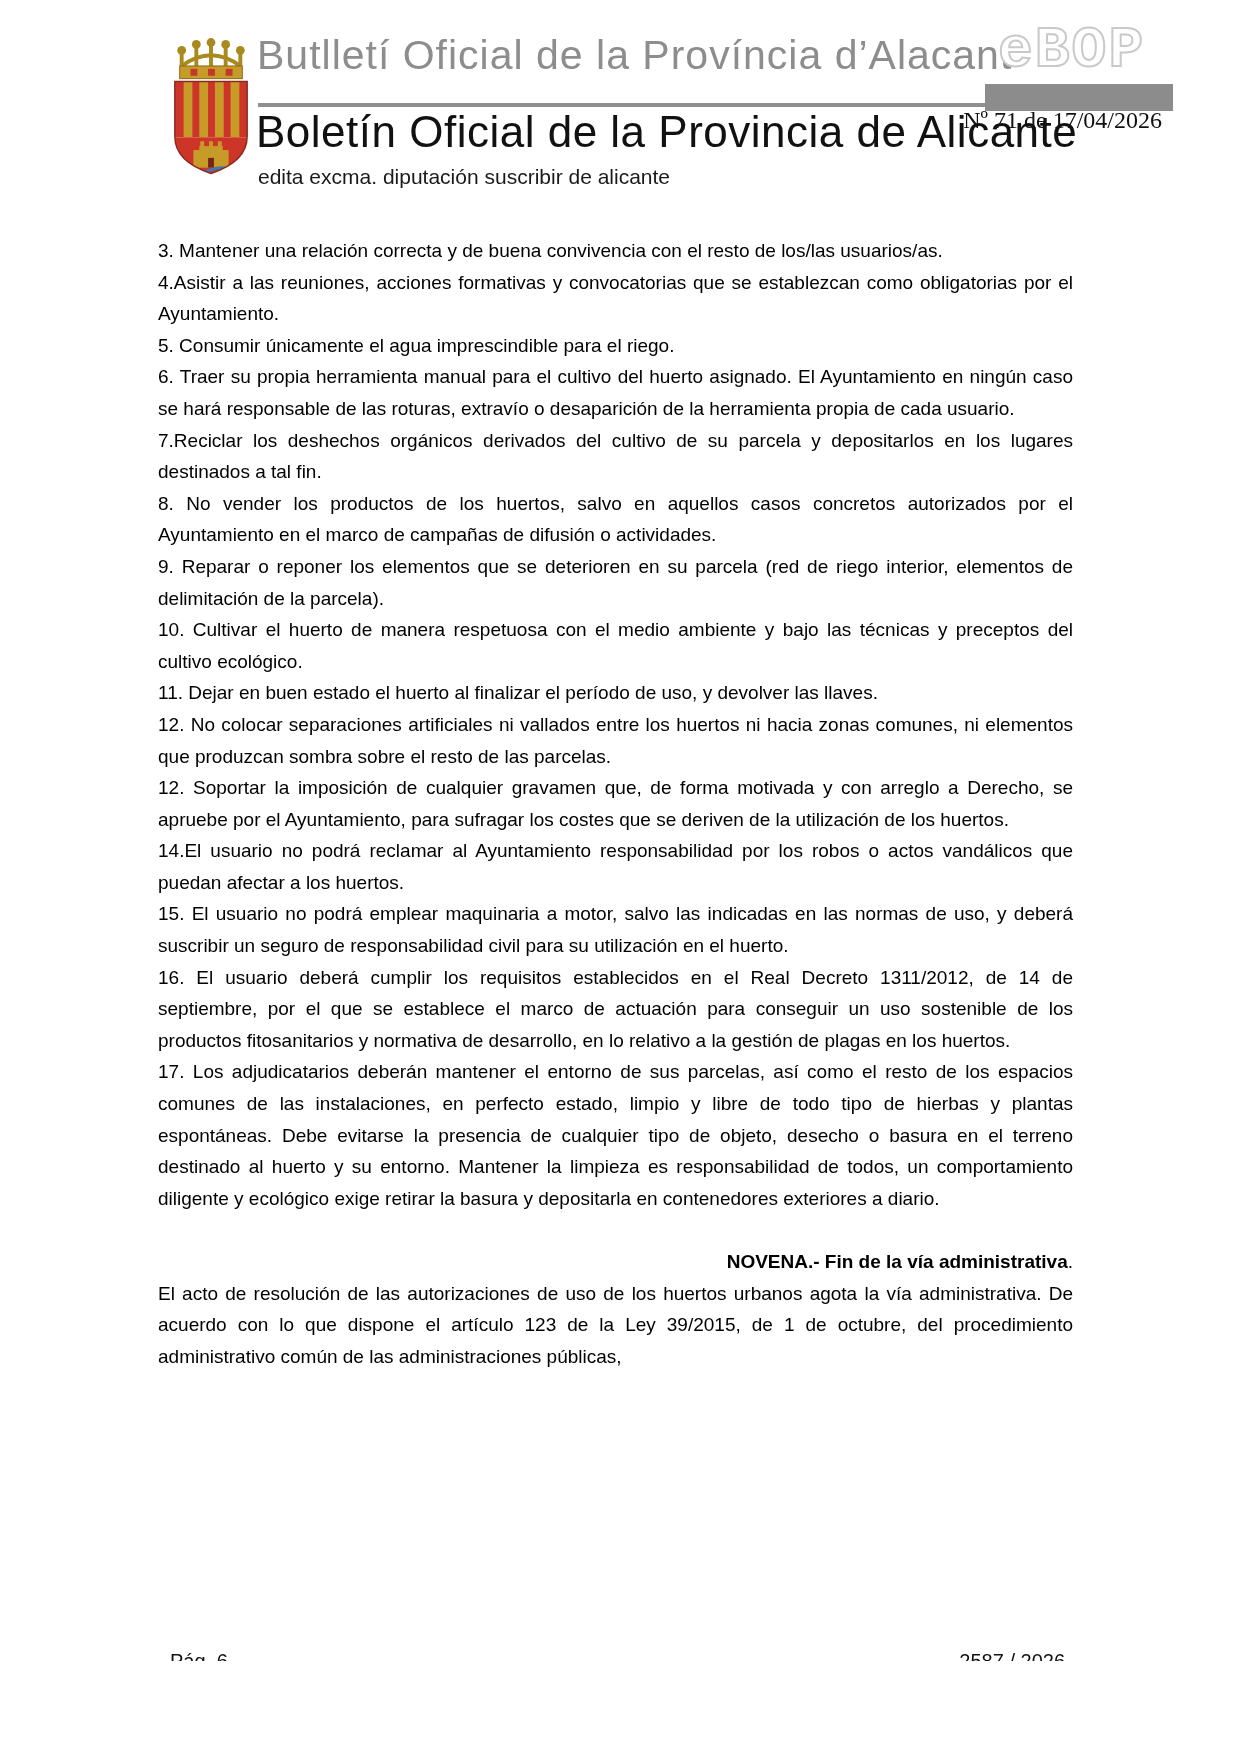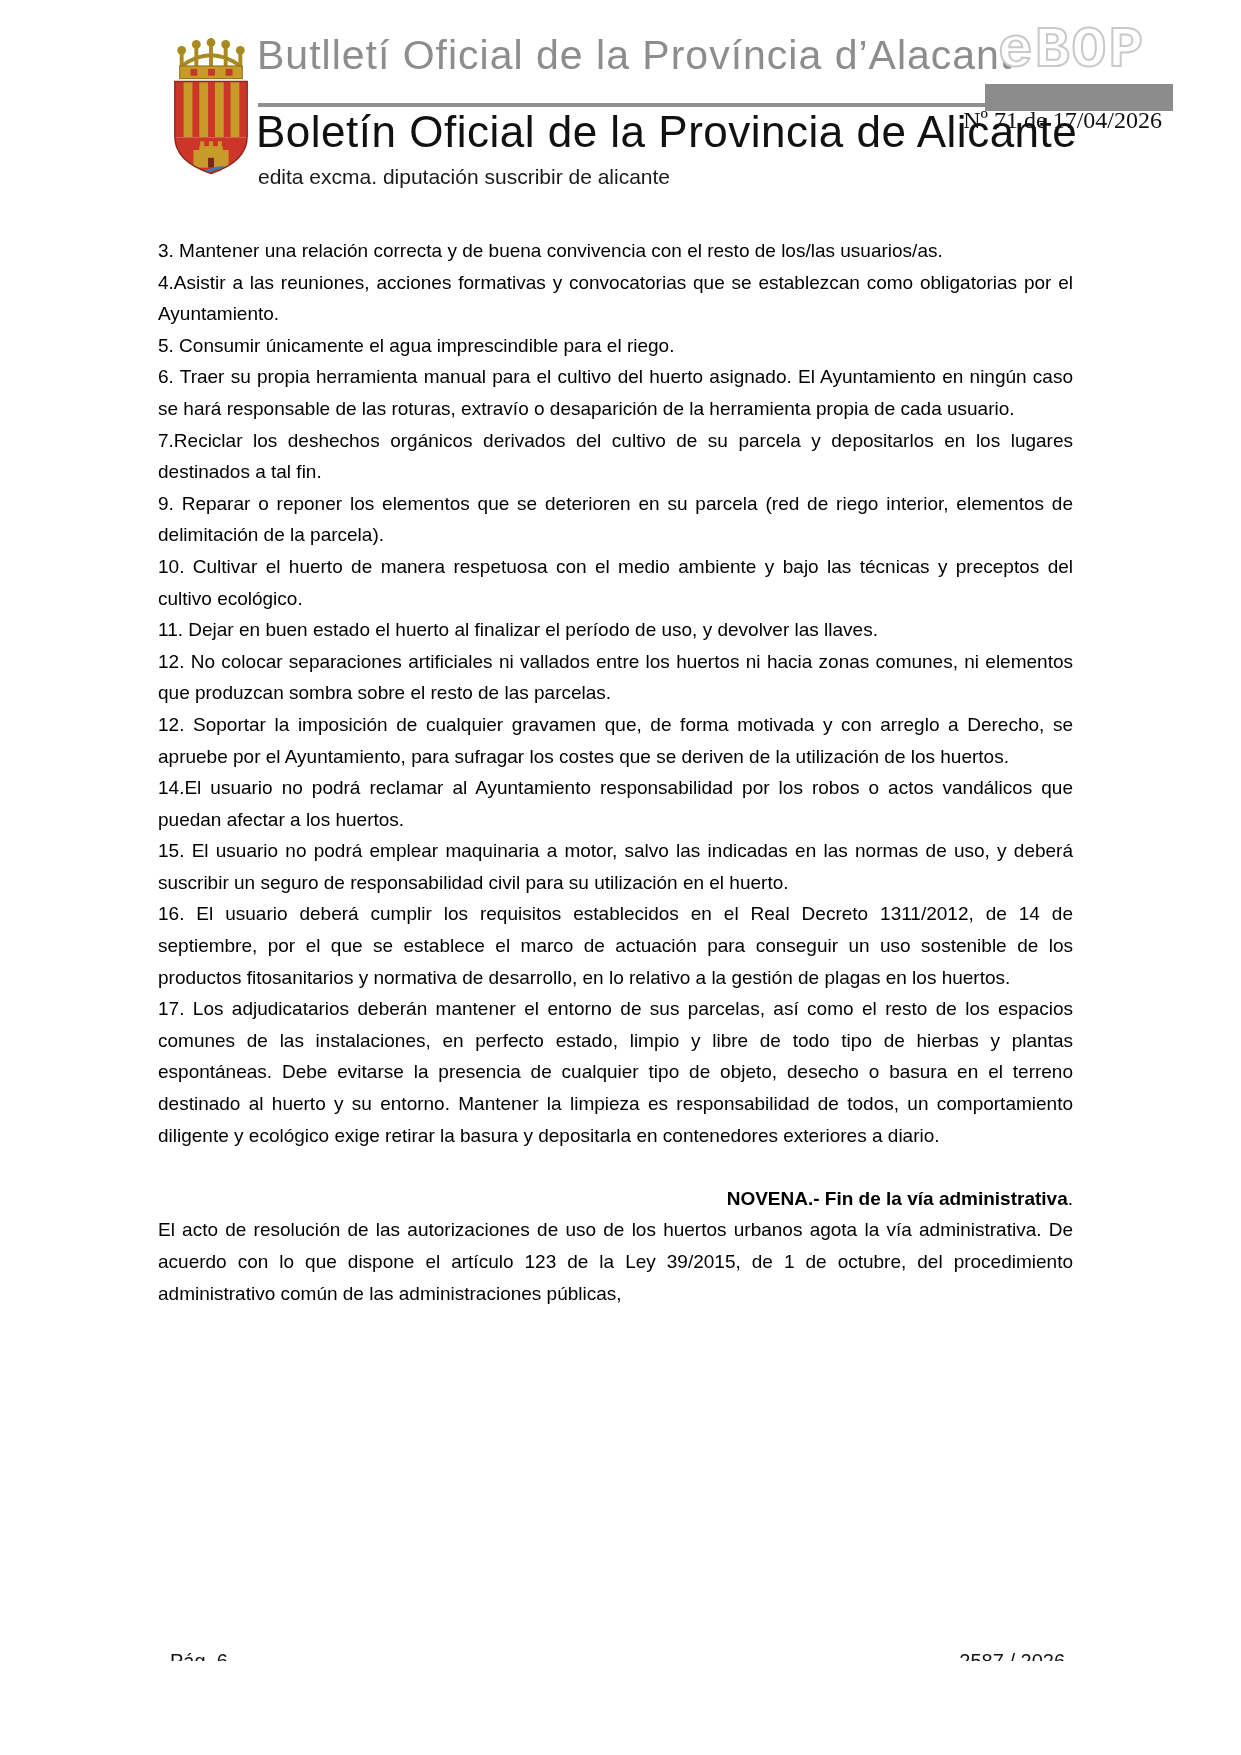--- a/index.html
+++ b/index.html
@@ -138,20 +138,21 @@
   <div class="ebop">eBOP</div>
   <div class="bar-gray"></div>
   <div class="issue">Nº 71 de 17/04/2026</div>
 
   <div class="body-text">
     <p>3. Mantener una relación correcta y de buena convivencia con el resto de los/las usuarios/as.</p>
     <p>4.Asistir a las reuniones, acciones formativas y convocatorias que se establezcan como obligatorias por el Ayuntamiento.</p>
     <p>5. Consumir únicamente el agua imprescindible para el riego.</p>
     <p>6. Traer su propia herramienta manual para el cultivo del huerto asignado. El Ayuntamiento en ningún caso se hará responsable de las roturas, extravío o desaparición de la herramienta propia de cada usuario.</p>
     <p>7.Reciclar los deshechos orgánicos derivados del cultivo de su parcela y depositarlos en los lugares destinados a tal fin.</p>
+    <p>8. No vender los productos de los huertos, salvo en aquellos casos concretos autorizados por el Ayuntamiento en el marco de campañas de difusión o actividades.</p>
     <p>9. Reparar o reponer los elementos que se deterioren en su parcela (red de riego interior, elementos de delimitación de la parcela).</p>
     <p>10. Cultivar el huerto de manera respetuosa con el medio ambiente y bajo las técnicas y preceptos del cultivo ecológico.</p>
     <p>11. Dejar en buen estado el huerto al finalizar el período de uso, y devolver las llaves.</p>
     <p>12. No colocar separaciones artificiales ni vallados entre los huertos ni hacia zonas comunes, ni elementos que produzcan sombra sobre el resto de las parcelas.</p>
     <p>12. Soportar la imposición de cualquier gravamen que, de forma motivada y con arreglo a Derecho, se apruebe por el Ayuntamiento, para sufragar los costes que se deriven de la utilización de los huertos.</p>
     <p>14.El usuario no podrá reclamar al Ayuntamiento responsabilidad por los robos o actos vandálicos que puedan afectar a los huertos.</p>
     <p>15. El usuario no podrá emplear maquinaria a motor, salvo las indicadas en las normas de uso, y deberá suscribir un seguro de responsabilidad civil para su utilización en el huerto.</p>
     <p>16. El usuario deberá cumplir los requisitos establecidos en el Real Decreto 1311/2012, de 14 de septiembre, por el que se establece el marco de actuación para conseguir un uso sostenible de los productos fitosanitarios y normativa de desarrollo, en lo relativo a la gestión de plagas en los huertos.</p>
     <p>17. Los adjudicatarios deberán mantener el entorno de sus parcelas, así como el resto de los espacios comunes de las instalaciones, en perfecto estado, limpio y libre de todo tipo de hierbas y plantas espontáneas. Debe evitarse la presencia de cualquier tipo de objeto, desecho o basura en el terreno destinado al huerto y su entorno. Mantener la limpieza es responsabilidad de todos, un comportamiento diligente y ecológico exige retirar la basura y depositarla en contenedores exteriores a diario.</p>
     <p class="heading"><b>NOVENA.- Fin de la vía administrativa</b><span>.</span></p>

